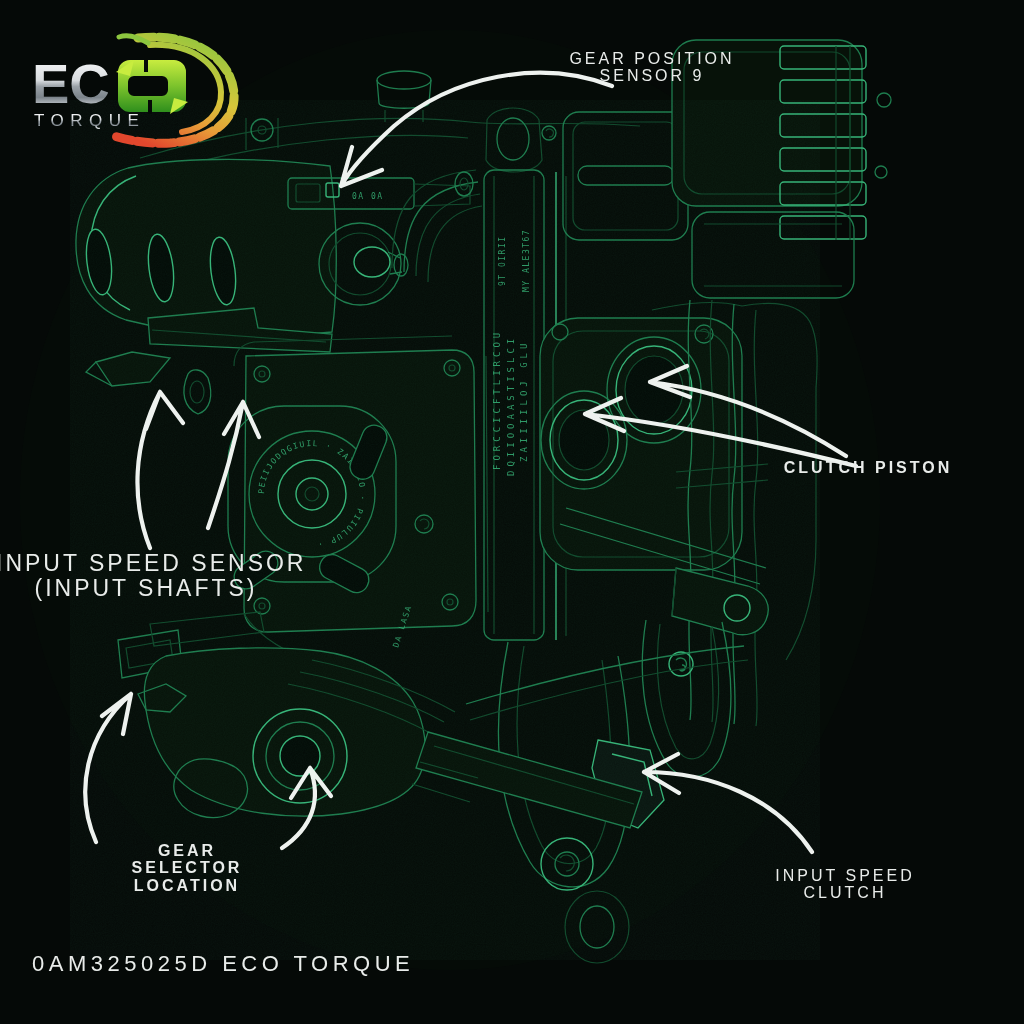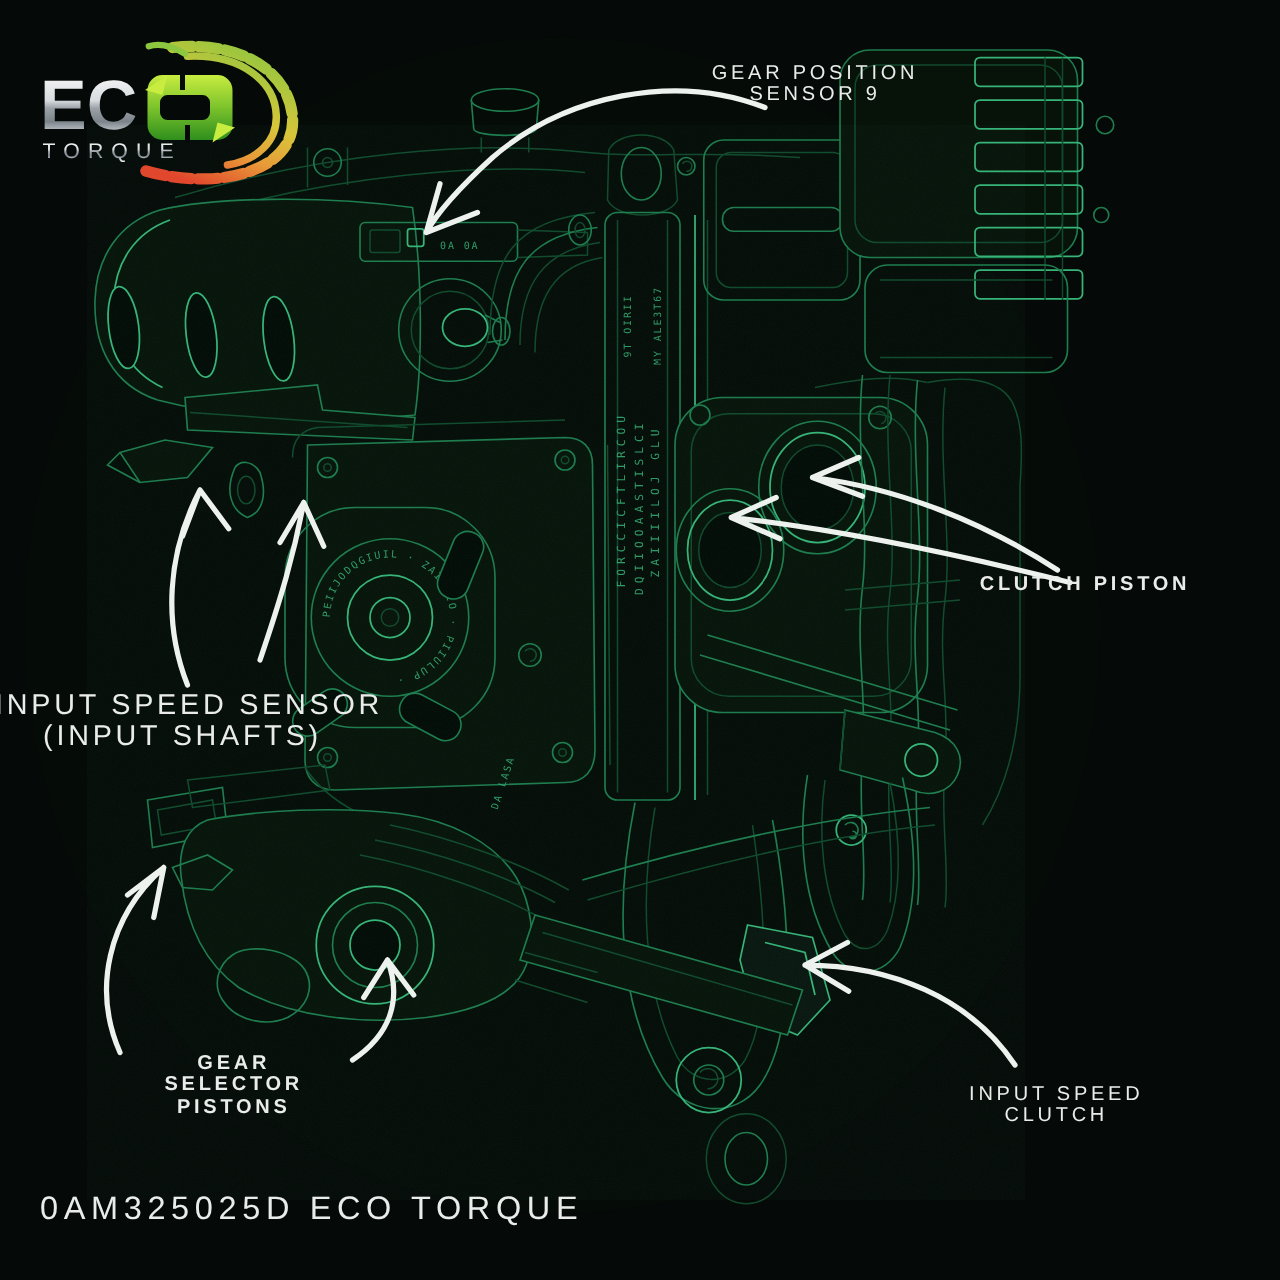--- a/index.html
+++ b/index.html
@@ -24,21 +24,21 @@
   
   .label{position:absolute;color:var(--label-text);font-weight:300;text-align:center;
          letter-spacing:3px;line-height:1.08;font-size:16px;white-space:nowrap;}
   .label span{display:block;}
   #lbl-gps{left:494px;top:50px;width:316px;}
   #lbl-clutch{left:740px;top:459px;width:256px;font-weight:bold;}
   #lbl-iss-shafts{left:-4px;top:551px;width:300px;font-size:23px;}
   #lbl-gearsel{left:62px;top:842px;width:250px;font-weight:bold;}
   #lbl-iss{left:702px;top:867px;width:286px;}
   .code{position:absolute;left:32px;top:951px;color:var(--label-text);font-weight:300;
-        font-size:26px;letter-spacing:4.5px;white-space:nowrap;}
+        font-size:22px;letter-spacing:4.5px;white-space:nowrap;}
 </style>
 </head>
 <body>
 
 <div class="stage">
 
 <svg width="1024" height="1024" viewBox="0 0 1024 1024">
   <defs>
     <linearGradient id="gradChrome" x1="0" y1="0" x2="0" y2="1">
       <stop offset="0" stop-color="#ffffff"></stop>
@@ -312,21 +312,21 @@
 </div>
 
 <div class="label" id="lbl-iss-shafts">
   <span>INPUT SPEED SENSOR</span>
   <span>(INPUT SHAFTS)</span>
 </div>
 
 <div class="label" id="lbl-gearsel">
   <span>GEAR</span>
   <span>SELECTOR</span>
-  <span>PISTONS</span>
+  <span>LOCATION</span>
 </div>
 
 <div class="label" id="lbl-iss">
   <span>INPUT SPEED</span>
   <span>CLUTCH</span>
 </div>
 
 <div class="code">0AM325025D ECO TORQUE</div>
 
 </div>

